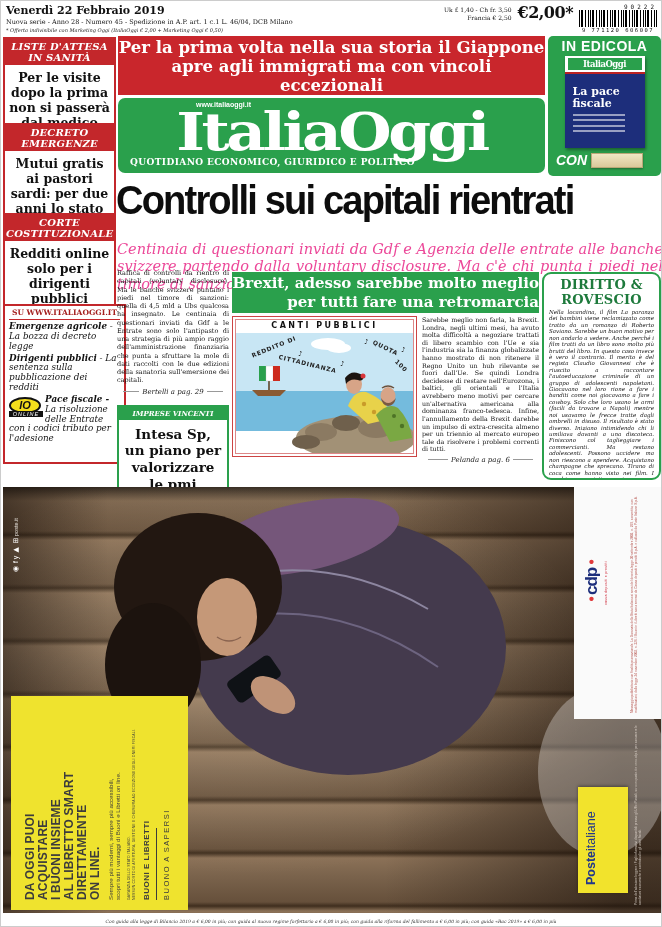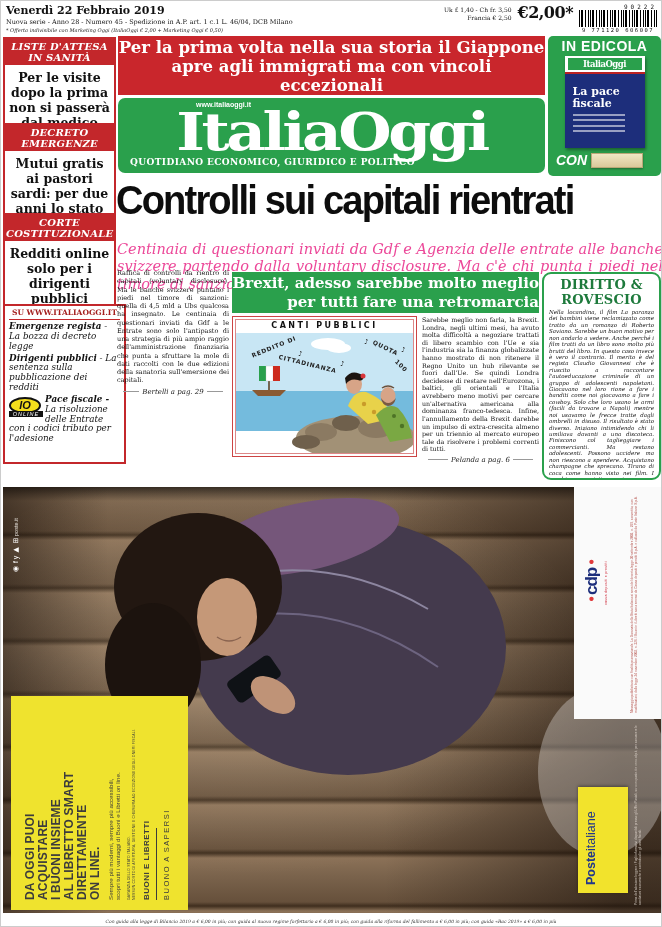--- a/index.html
+++ b/index.html
@@ -148,21 +148,21 @@
   <div class="rbox" style="top:212px;">
     <div class="rbox-kicker">CORTE COSTITUZIONALE</div>
     <div class="rbox-title">Redditi online solo per i dirigenti pubblici apicali</div>
     <div class="byline">
         <span>Cerisano a pag. 39</span>
       </div>
   </div>
 
   <div class="webbox">
     <div class="web-kicker">SU WWW.ITALIAOGGI.IT</div>
-    <div class="witem"><b>Emergenze regista</b><span> - La bozza di decreto legge</span></div>
+    <div class="witem"><b>Emergenze agricole</b><span> - La bozza di decreto legge</span></div>
     <div class="witem"><b>Dirigenti pubblici</b><span> - La sentenza sulla pubblicazione dei redditi</span></div>
     <div class="witem">
       <span class="io-badge-wrap">
         <span class="io-oval" style="display:block;">IO</span>
         <span class="io-ribbon" style="display:block;">ONLINE</span>
       </span>
       <b>Pace fiscale -</b><span> La risoluzione delle Entrate con i codici tributo per l'adesione</span>
     </div>
   </div>
 
@@ -199,20 +199,27 @@
   </div>
 
   <div class="headline"><span>Controlli sui capitali rientrati</span></div>
   <div class="subhead">Centinaia di questionari inviati da Gdf e Agenzia delle entrate alle banche svizzere partendo dalla voluntary disclosure. Ma c'è chi punta i piedi nel timore di sanzioni</div>
 
   <div class="minicol">
     <div class="mini-text">Raffica di controlli da rientro di capitali (voluntary disclosure). Ma le banche svizzere puntano i piedi nel timore di sanzioni: quella di 4,5 mld a Ubs qualcosa ha insegnato. Le centinaia di questionari inviati da Gdf a le Entrate sono solo l'antipasto di una strategia di più ampio raggio dell'amministrazione finanziaria che punta a sfruttare la mole di dati raccolti con le due edizioni della sanatoria sull'emersione dei capitali.</div>
     <div class="byline mini-byline">
         <span>Bertelli a pag. 29</span>
       </div>
+    <div class="imprese">
+      <div class="imprese-kicker">IMPRESE VINCENTI</div>
+      <div class="imprese-title">Intesa Sp, un piano per valorizzare le pmi</div>
+      <div class="byline">
+          <span>Galli a pag. 18</span>
+        </div>
+    </div>
   </div>
 
   <div class="gbanner">Brexit, adesso sarebbe molto meglio per tutti fare una retromarcia</div>
 
   <div class="cartoon">
     <div class="cartoon-inner">
       <svg width="179" height="135" viewBox="0 0 179 135">
         <rect x="0" y="0" width="179" height="135" fill="#ffffff"></rect>
         <rect x="0" y="13" width="179" height="58" fill="#c8e6f4"></rect>
         <rect x="0" y="71" width="179" height="40" fill="#74bbdd"></rect>

